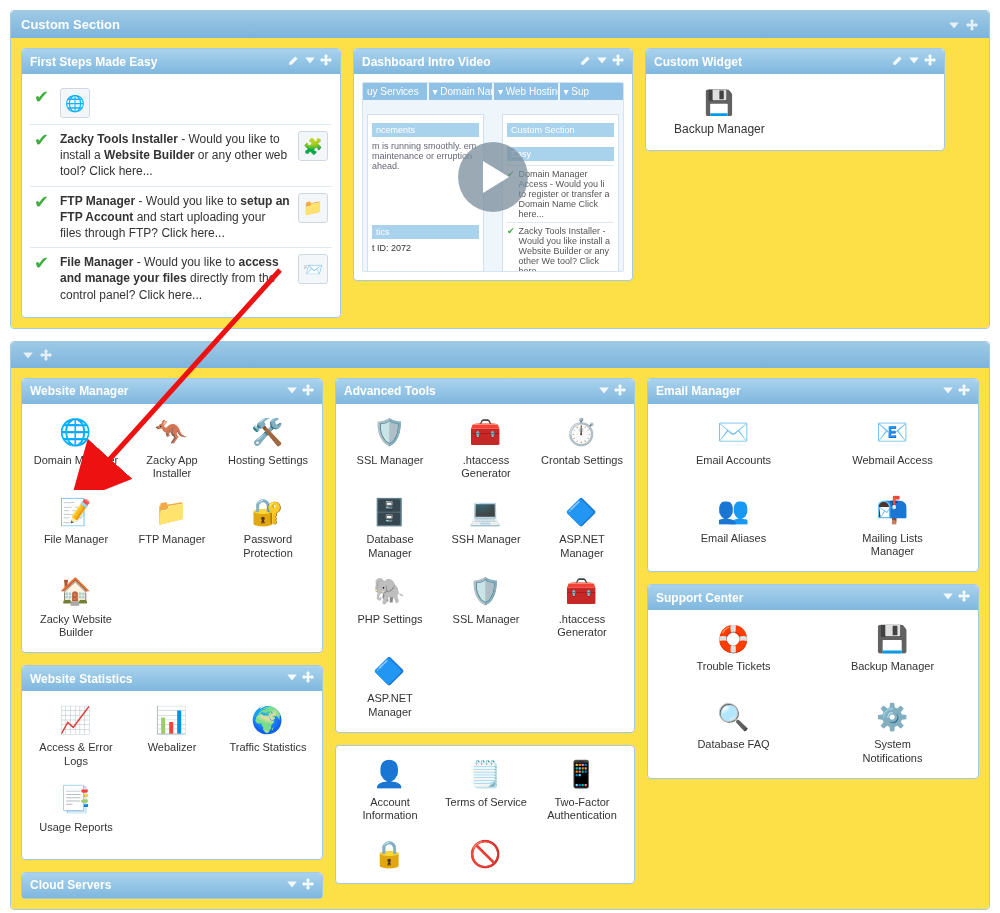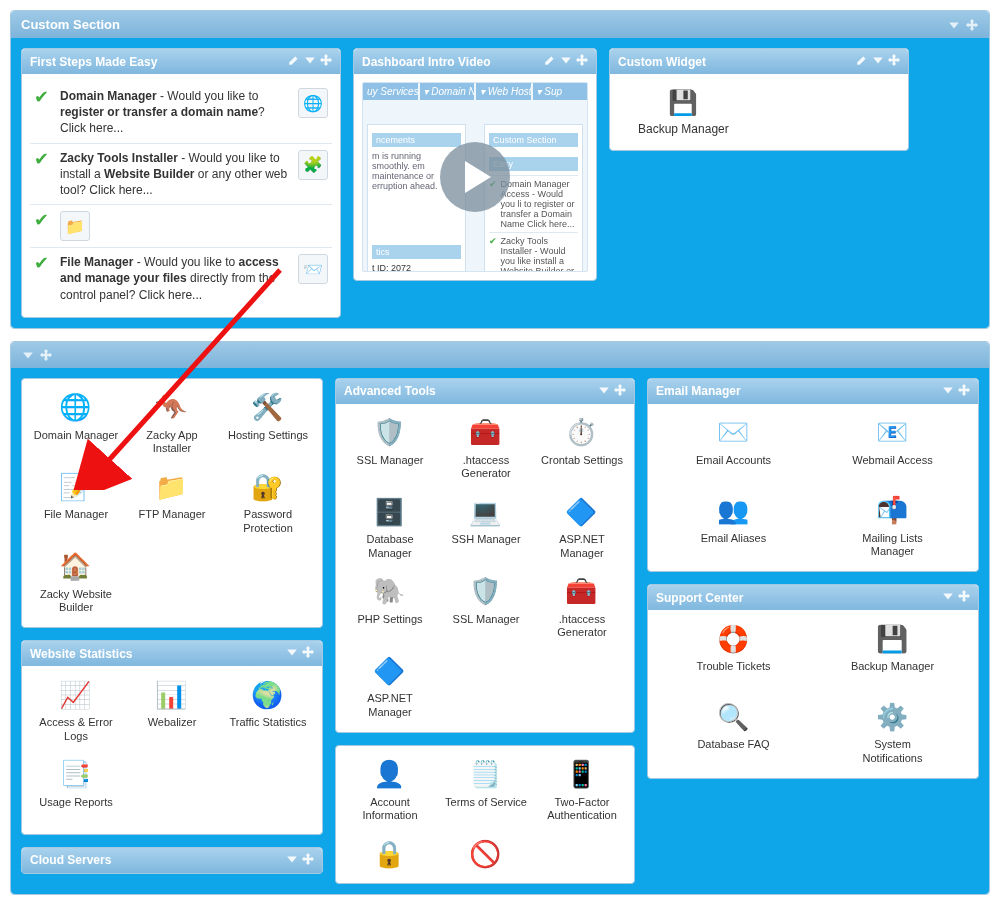--- a/index.html
+++ b/index.html
@@ -31,21 +31,21 @@
   }
   .section-header .title { flex: 1; }
   .section-header .header-icons { display: flex; gap: 4px; }
   .section-header .hicon {
     width: 14px; height: 14px;
     display: inline-flex; align-items: center; justify-content: center;
     opacity: .85; cursor: pointer;
   }
   .section-body {
     padding: 10px;
-    background: #0ea5e9;
+    background: #fde047;
     border-radius: 0 0 4px 4px;
   }
   .row { display: flex; gap: 12px; align-items: flex-start; }
   .col { display: flex; flex-direction: column; gap: 12px; }
   .col-a { width: 320px; }
   .col-b { width: 300px; }
   .col-c { width: 361px; }
 
   
   .panel {
@@ -100,22 +100,21 @@
     position: relative;
     height: 190px;
     background: #eef5fb;
     border: 1px solid #d4e4f2;
     overflow: hidden;
     border-radius: 2px;
   }
   .video-area .fake-tabs {
     display: flex;
     gap: 2px;
-    margin-bottom: 20px;
-    font-style: italic;
+    margin-bottom: 10px;
   }
   .video-area .ftab {
     flex: 1;
     background: #8fc0e5;
     color: #fff;
     font-size: 10px;
     padding: 3px 4px;
     white-space: nowrap;
     overflow: hidden;
   }
@@ -253,41 +252,41 @@
                   <path d="M1 3h8L5 8z"></path>
                 </svg></span>
             <span class="hicon"><svg viewBox="0 0 10 10">
                   <path d="M5 0l2 2H6v2h2V3l2 2-2 2V6H6v2h1L5 10 3 8h1V6H2v1L0 5l2-2v1h2V2H3z"></path>
                 </svg></span>
           </span>
         </div>
         <div class="panel-body" id="first-steps-body">
             <div class="step">
               <span class="check">✔</span>
-              <span class="txt"><b>Domain Manager</b> - Would you like to <b>register or transfer a domain name</b>? Click here...</span>
               <span class="thumb">🌐</span>
             </div>
             <div class="step">
               <span class="check">✔</span>
               <span class="txt"><b>Zacky Tools Installer</b> - Would you like to install a <b>Website Builder</b> or any other web tool? Click here...</span>
               <span class="thumb">🧩</span>
             </div>
             <div class="step">
               <span class="check">✔</span>
+              <span class="txt"><b>FTP Manager</b> - Would you like to <b>setup an FTP Account</b> and start uploading your files through FTP? Click here...</span>
               <span class="thumb">📁</span>
             </div>
             <div class="step">
               <span class="check">✔</span>
               <span class="txt"><b>File Manager</b> - Would you like to <b>access and manage your files</b> directly from the control panel? Click here...</span>
               <span class="thumb">📨</span>
             </div>
           </div>
       </div>
 
-      <div class="panel" style="width:244px">
+      <div class="panel" style="width:280px">
         <div class="panel-header">
           <span>Dashboard Intro Video</span>
           <span class="header-icons">
             <span class="hicon"><svg viewBox="0 0 10 10">
                   <path d="M1 7l5-5 2 2-5 5H1z"></path>
                 </svg></span>
             <span class="hicon"><svg viewBox="0 0 10 10">
                   <path d="M1 3h8L5 8z"></path>
                 </svg></span>
             <span class="hicon"><svg viewBox="0 0 10 10">
@@ -374,20 +373,31 @@
             <path d="M5 0l2 2H6v2h2V3l2 2-2 2V6H6v2h1L5 10 3 8h1V6H2v1L0 5l2-2v1h2V2H3z"></path>
           </svg>
         </span>
     </span>
   </div>
   <div class="section-body">
     <div class="row">
 
       <div class="col col-a">
         <div class="panel">
+          <div class="panel-header">
+            <span>Website Manager</span>
+            <span class="header-icons">
+              <span class="hicon"><svg viewBox="0 0 10 10">
+                    <path d="M1 3h8L5 8z"></path>
+                  </svg></span>
+              <span class="hicon"><svg viewBox="0 0 10 10">
+                    <path d="M5 0l2 2H6v2h2V3l2 2-2 2V6H6v2h1L5 10 3 8h1V6H2v1L0 5l2-2v1h2V2H3z"></path>
+                  </svg></span>
+            </span>
+          </div>
           <div class="panel-body">
               <div class="grid" id="grid-website-manager">
                 <div class="tool">
                   <span class="ticon c-blue">🌐</span>
                   <span class="tlab">Domain Manager</span>
                 </div>
                 <div class="tool">
                   <span class="ticon c-orange">🦘</span>
                   <span class="tlab">Zacky App Installer</span>
                 </div>

